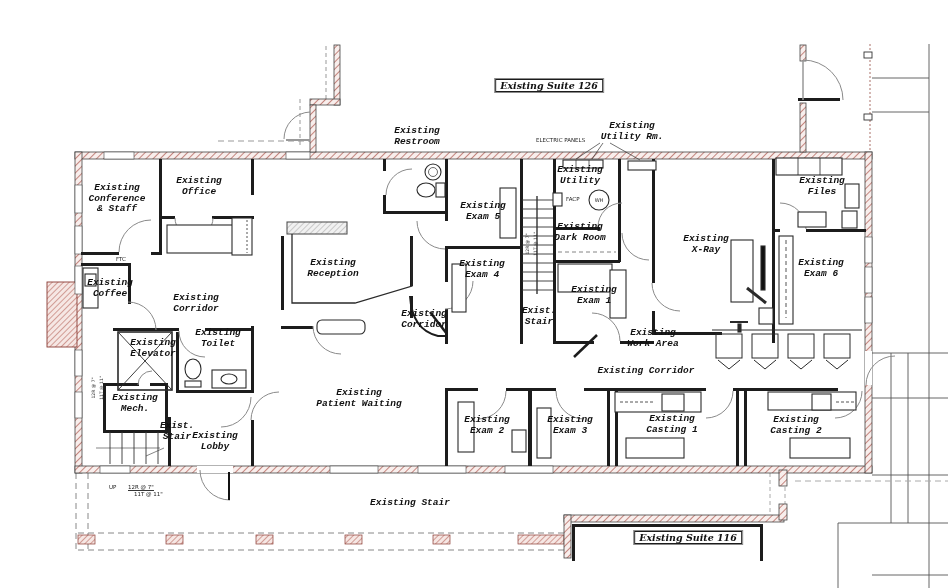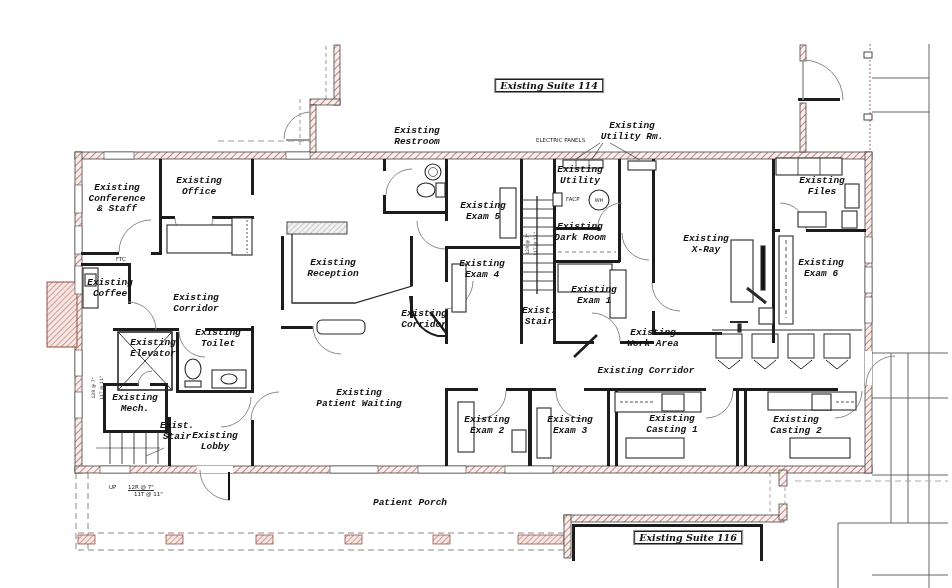--- a/index.html
+++ b/index.html
@@ -314,21 +314,21 @@
     <path d="M826,360 l11,9 l11,-9"></path>
   </g>
 
   <g stroke="#333" stroke-width="0.7">
     <line x1="600" y1="143" x2="576" y2="159"></line>
     <line x1="603" y1="143" x2="592" y2="159"></line>
     <line x1="610" y1="143" x2="640" y2="160"></line>
   </g>
 </svg>
 
-<div class="suitebox" style="left:549px;top:79px;">Existing Suite 114</div>
+<div class="suitebox" style="left:549px;top:79px;">Existing Suite 126</div>
 <div class="suitebox" style="left:688px;top:531px;">Existing Suite 116</div>
 
 <div class="lbl" style="left:417px;top:126px;">Existing
 Restroom</div>
 <div class="lbl" style="left:632px;top:121px;">Existing
 Utility Rm.</div>
 <div class="lbl" style="left:199px;top:176px;">Existing
 Office</div>
 <div class="lbl" style="left:117px;top:183px;">Existing
 Conference
@@ -375,21 +375,21 @@
 <div class="lbl" style="left:359px;top:388px;">Existing
 Patient Waiting</div>
 <div class="lbl" style="left:487px;top:415px;">Existing
 Exam 2</div>
 <div class="lbl" style="left:570px;top:415px;">Existing
 Exam 3</div>
 <div class="lbl" style="left:672px;top:414px;">Existing
 Casting 1</div>
 <div class="lbl" style="left:796px;top:415px;">Existing
 Casting 2</div>
-<div class="lbl single" style="left:410px;top:498px;">Patient Porch</div>
+<div class="lbl single" style="left:410px;top:498px;">Existing Stair</div>
 
 <div class="tiny" style="left:536px;top:137px;">ELECTRIC PANELS</div>
 <div class="tiny" style="left:566px;top:196px;">FACP</div>
 <div class="whtxt" style="left:599px;top:200px;">WH</div>
 <div class="tiny" style="left:116px;top:256px;">FTC</div>
 <div class="tiny" style="left:109px;top:484px;">UP</div>
 <div class="tiny u" style="left:128px;top:484px;">12R @ 7"</div>
 <div class="tiny" style="left:134px;top:491px;">11T @ 11"</div>
 <div class="vnote" style="left:527px;top:244px;">12R @ 7"</div>
 <div class="vnote" style="left:535px;top:244px;">11T @ 11"</div>

